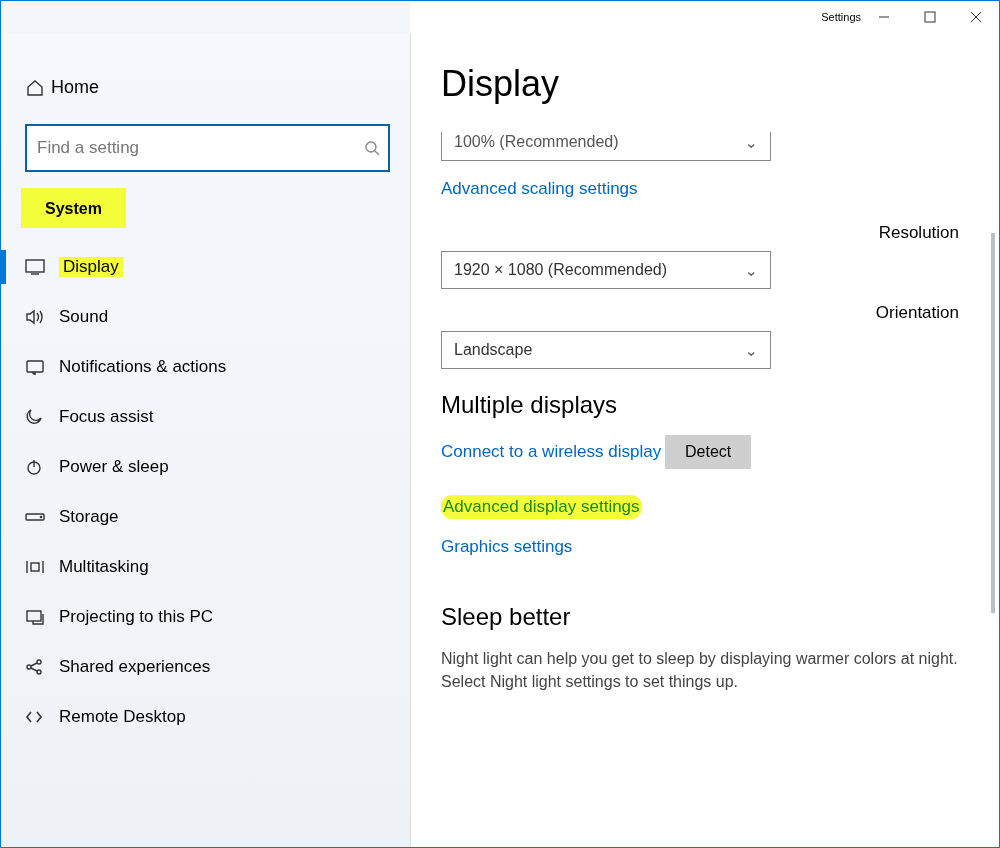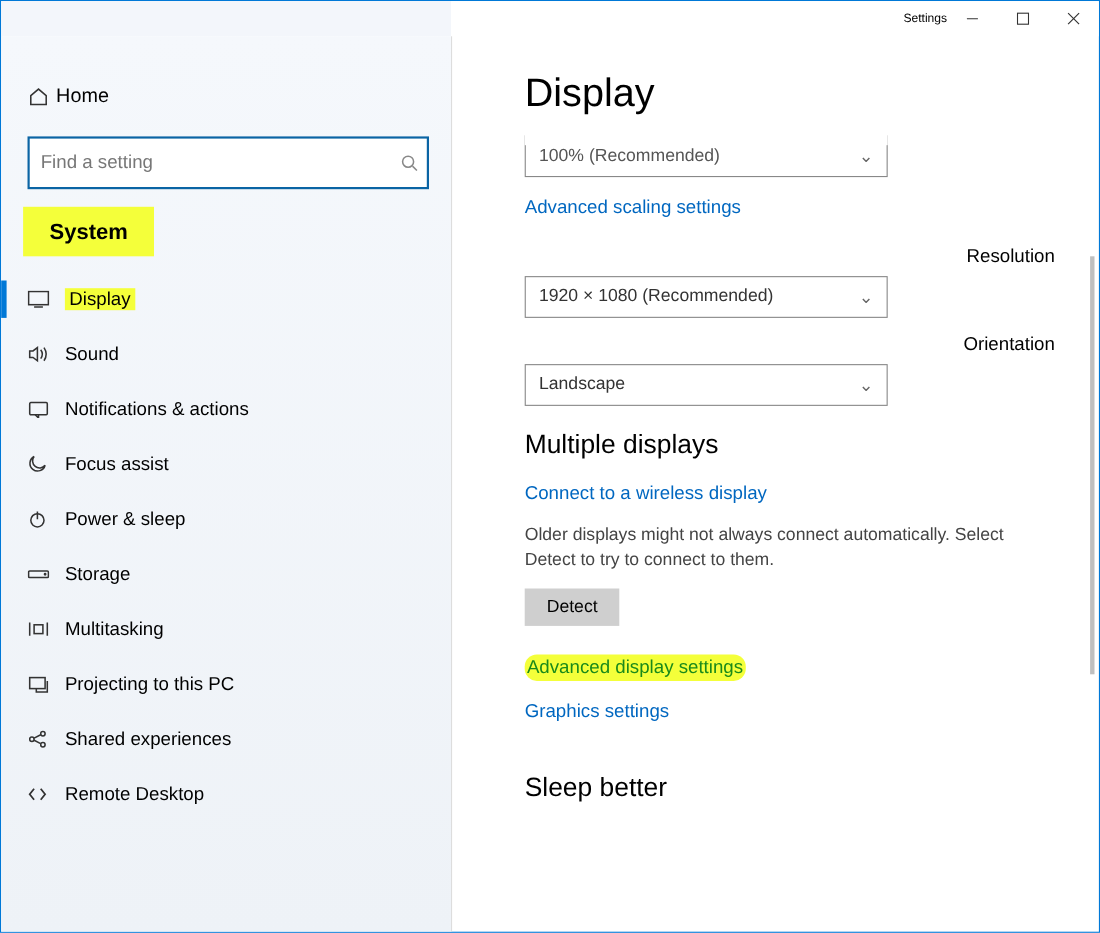--- a/index.html
+++ b/index.html
@@ -35,21 +35,20 @@
   display: flex;
   align-items: center;
   justify-content: center;
   font-size: 14px;
   color: #333;
 }
 .winbtn svg { stroke: #333; stroke-width: 1; fill: none; }
 .container {
   display: flex;
   height: calc(100% - 32px);
-  gap: 36px;
 }
 .sidebar {
   width: 410px;
   background: linear-gradient(to bottom, #f5f8fc, #eef2f7);
   border-right: 1px solid #ddd;
   padding-top: 36px;
 }
 .nav-home {
   display: flex;
   align-items: center;
@@ -75,21 +74,21 @@
 .search-input::placeholder { color: #777; }
 .search-icon {
   position: absolute;
   right: 10px;
   top: 50%;
   transform: translateY(-50%);
   color: #888;
 }
 .section-label {
   padding: 12px 24px 10px;
-  font-size: 20px;
+  font-size: 16px;
   font-weight: 600;
   display: inline-block;
 }
 .highlight { background: #f4ff3a; }
 .nav-list { list-style: none; padding-top: 14px; }
 .nav-item {
   display: flex;
   align-items: center;
   padding: 15px 24px;
   font-size: 17px;
@@ -330,23 +329,23 @@
     </div>
 
     <div class="field-label">Orientation</div>
     <div class="dropdown">
       <span>Landscape</span>
       <span class="chev">⌄</span>
     </div>
 
     <h2 class="section">Multiple displays</h2>
     <a class="link" style="margin-bottom:16px;">Connect to a wireless display</a>
-    <p class="bodytext">Older displays might not always connect automatically. Select Detect to try to connect to them.</p>
     <button class="btn">Detect</button>
 
     <div><a class="link hl-green" style="margin-bottom:14px;">Advanced display settings</a></div>
     <div><a class="link">Graphics settings</a></div>
 
     <h2 class="section">Sleep better</h2>
+    <p class="bodytext">Night light can help you get to sleep by displaying warmer colors at night. Select Night light settings to set things up.</p>
 
     <div class="scrollbar"></div>
   </div>
 </div>
 
 </body></html>

